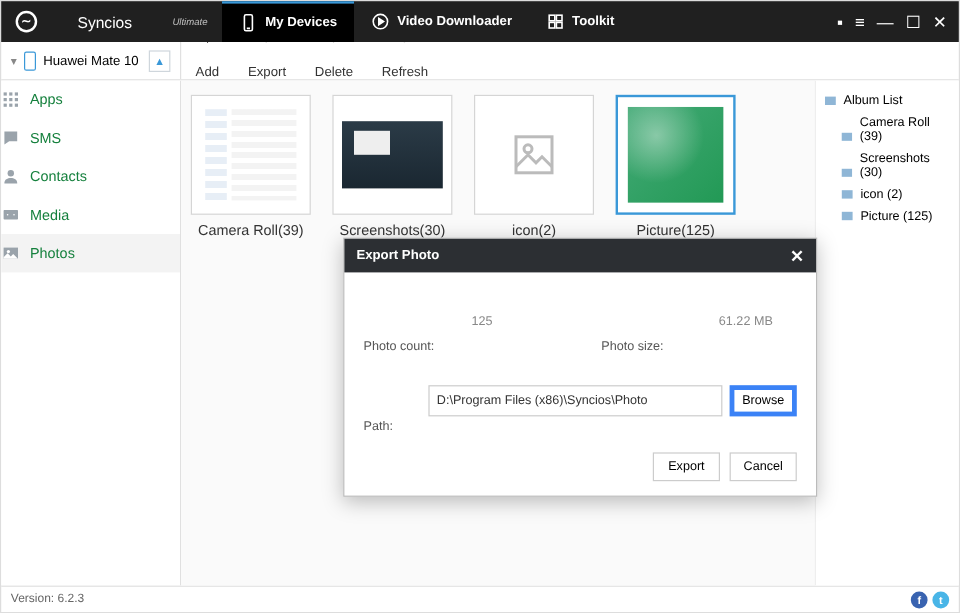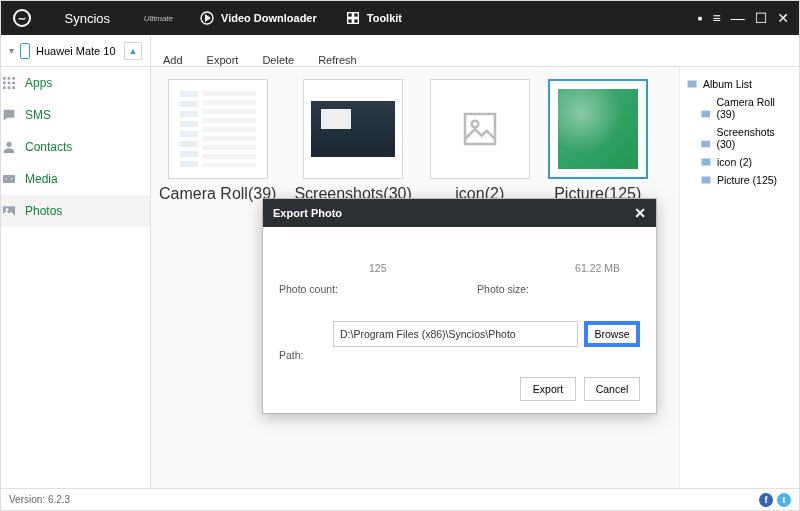--- a/index.html
+++ b/index.html
@@ -33,36 +33,36 @@
 .sidebar { width: 150px; border-right: 1px solid #e0e0e0; background: #fff; }
 .sbitem { display: flex; align-items: center; gap: 8px; padding: 8px 0; font-size: 12px; color: #15803d; cursor: pointer; }
 .sbitem svg { width: 16px; height: 16px; fill: #9aa3ab; }
 .sbitem.active { background: #f3f3f3; }
 
 .main { flex: 1; display: flex; position: relative; background: #fafafa; }
 .grid-area { flex: 1; padding: 12px 8px; display: flex; gap: 18px; align-items: flex-start; }
 .album { display: flex; flex-direction: column; align-items: center; gap: 6px; cursor: pointer; }
 .thumb { width: 100px; height: 100px; border: 1px solid #d5d5d5; background: #fff; display: flex; align-items: center; justify-content: center; }
 .thumb.selected { border: 2px solid #3a98d8; }
-.thumb-label { font-size: 16px; color: #333; text-align: center; }
+.thumb-label { font-size: 12px; color: #333; text-align: center; }
 .thumb .ph { width: 40px; height: 40px; }
 .thumb .picture-prev { width: 84px; height: 84px; background: linear-gradient(135deg,#4a7,#295); border: 2px solid #fff; position:relative; overflow:hidden;}
 .thumb .picture-prev::before{content:"";position:absolute;inset:0;background:radial-gradient(circle at 30% 30%, rgba(255,255,255,.4), transparent 50%);}
 .thumb .ss-prev { width: 84px; height: 56px; background: linear-gradient(180deg,#2b3b47,#1a2731); position:relative; }
 .thumb .ss-prev::after{content:"";position:absolute;left:10px;top:8px;width:30px;height:20px;background:#eee;}
 .thumb .cr-prev { width:84px; height:84px; background:#fff; position:relative; }
 .thumb .cr-prev::before{content:"";position:absolute;left:4px;top:4px;bottom:4px;width:18px;background:repeating-linear-gradient(180deg,#e7eef6 0 6px,#fff 6px 10px);}
 .thumb .cr-prev::after{content:"";position:absolute;left:26px;right:4px;top:4px;bottom:4px;background:repeating-linear-gradient(180deg,#f3f3f3 0 5px,#fff 5px 9px);}
 
 .right-panel { width: 120px; border-left: 1px solid #eee; background: #fff; padding: 8px 6px; font-size: 10.5px; }
 .right-panel .item { display: flex; align-items: flex-end; gap: 5px; padding: 3px 0; cursor: pointer; }
 .right-panel .item svg { width: 12px; height: 12px; }
 
 
-.dialog { position: absolute; left: 261px; top: 197px; width: 395px; background: #fff; border: 1px solid #bbb; box-shadow: 0 4px 16px rgba(0,0,0,.25); }
+.dialog { position: absolute; left: 285px; top: 197px; width: 395px; background: #fff; border: 1px solid #bbb; box-shadow: 0 4px 16px rgba(0,0,0,.25); }
 .dlg-head { background: #2c2f33; color: #fff; height: 28px; display: flex; align-items: center; padding: 0 10px; font-size: 11px; font-weight: bold; }
 .dlg-head .x { margin-left: auto; font-size: 14px; cursor: pointer; font-weight: bold; }
 .dlg-body { padding: 14px 16px 12px; font-size: 10.5px; color: #555; }
 .dlg-row { display: flex; align-items: center; margin-bottom: 12px; }
 .dlg-row .lab { color: #555; margin-top: 42px; }
 .dlg-row.info .c1 { width: 90px; }
 .dlg-row.info .c2 { width: 60px; color: #888; }
 .dlg-row.info .c3 { width: 100px; text-align: right; }
 .dlg-row.info .c4 { flex:1; color: #888; text-align: right; padding-right: 20px;}
 .path-row .lab { width: 54px; }
@@ -83,20 +83,27 @@
 
 <div class="root">
 
   <div class="topbar">
     <div class="brand">
       <span class="logo"></span>
       <span class="brand-name">Syncios</span>
       <span class="brand-sub">Ultimate</span>
     </div>
     <div class="tabs">
+      <div class="tab active">
+        <svg viewBox="0 0 24 24" fill="none" stroke="#fff" stroke-width="2">
+            <rect x="7" y="2" width="10" height="20" rx="2"></rect>
+            <line x1="10" y1="19" x2="14" y2="19"></line>
+          </svg>
+        <span>My Devices</span>
+      </div>
       <div class="tab">
         <svg viewBox="0 0 24 24" fill="none" stroke="#fff" stroke-width="2">
             <circle cx="12" cy="12" r="9"></circle>
             <polygon points="10,8 16,12 10,16" fill="#fff"></polygon>
           </svg>
         <span>Video Downloader</span>
       </div>
       <div class="tab">
         <svg viewBox="0 0 24 24" fill="none" stroke="#fff" stroke-width="2">
             <rect x="4" y="4" width="7" height="7"></rect>

